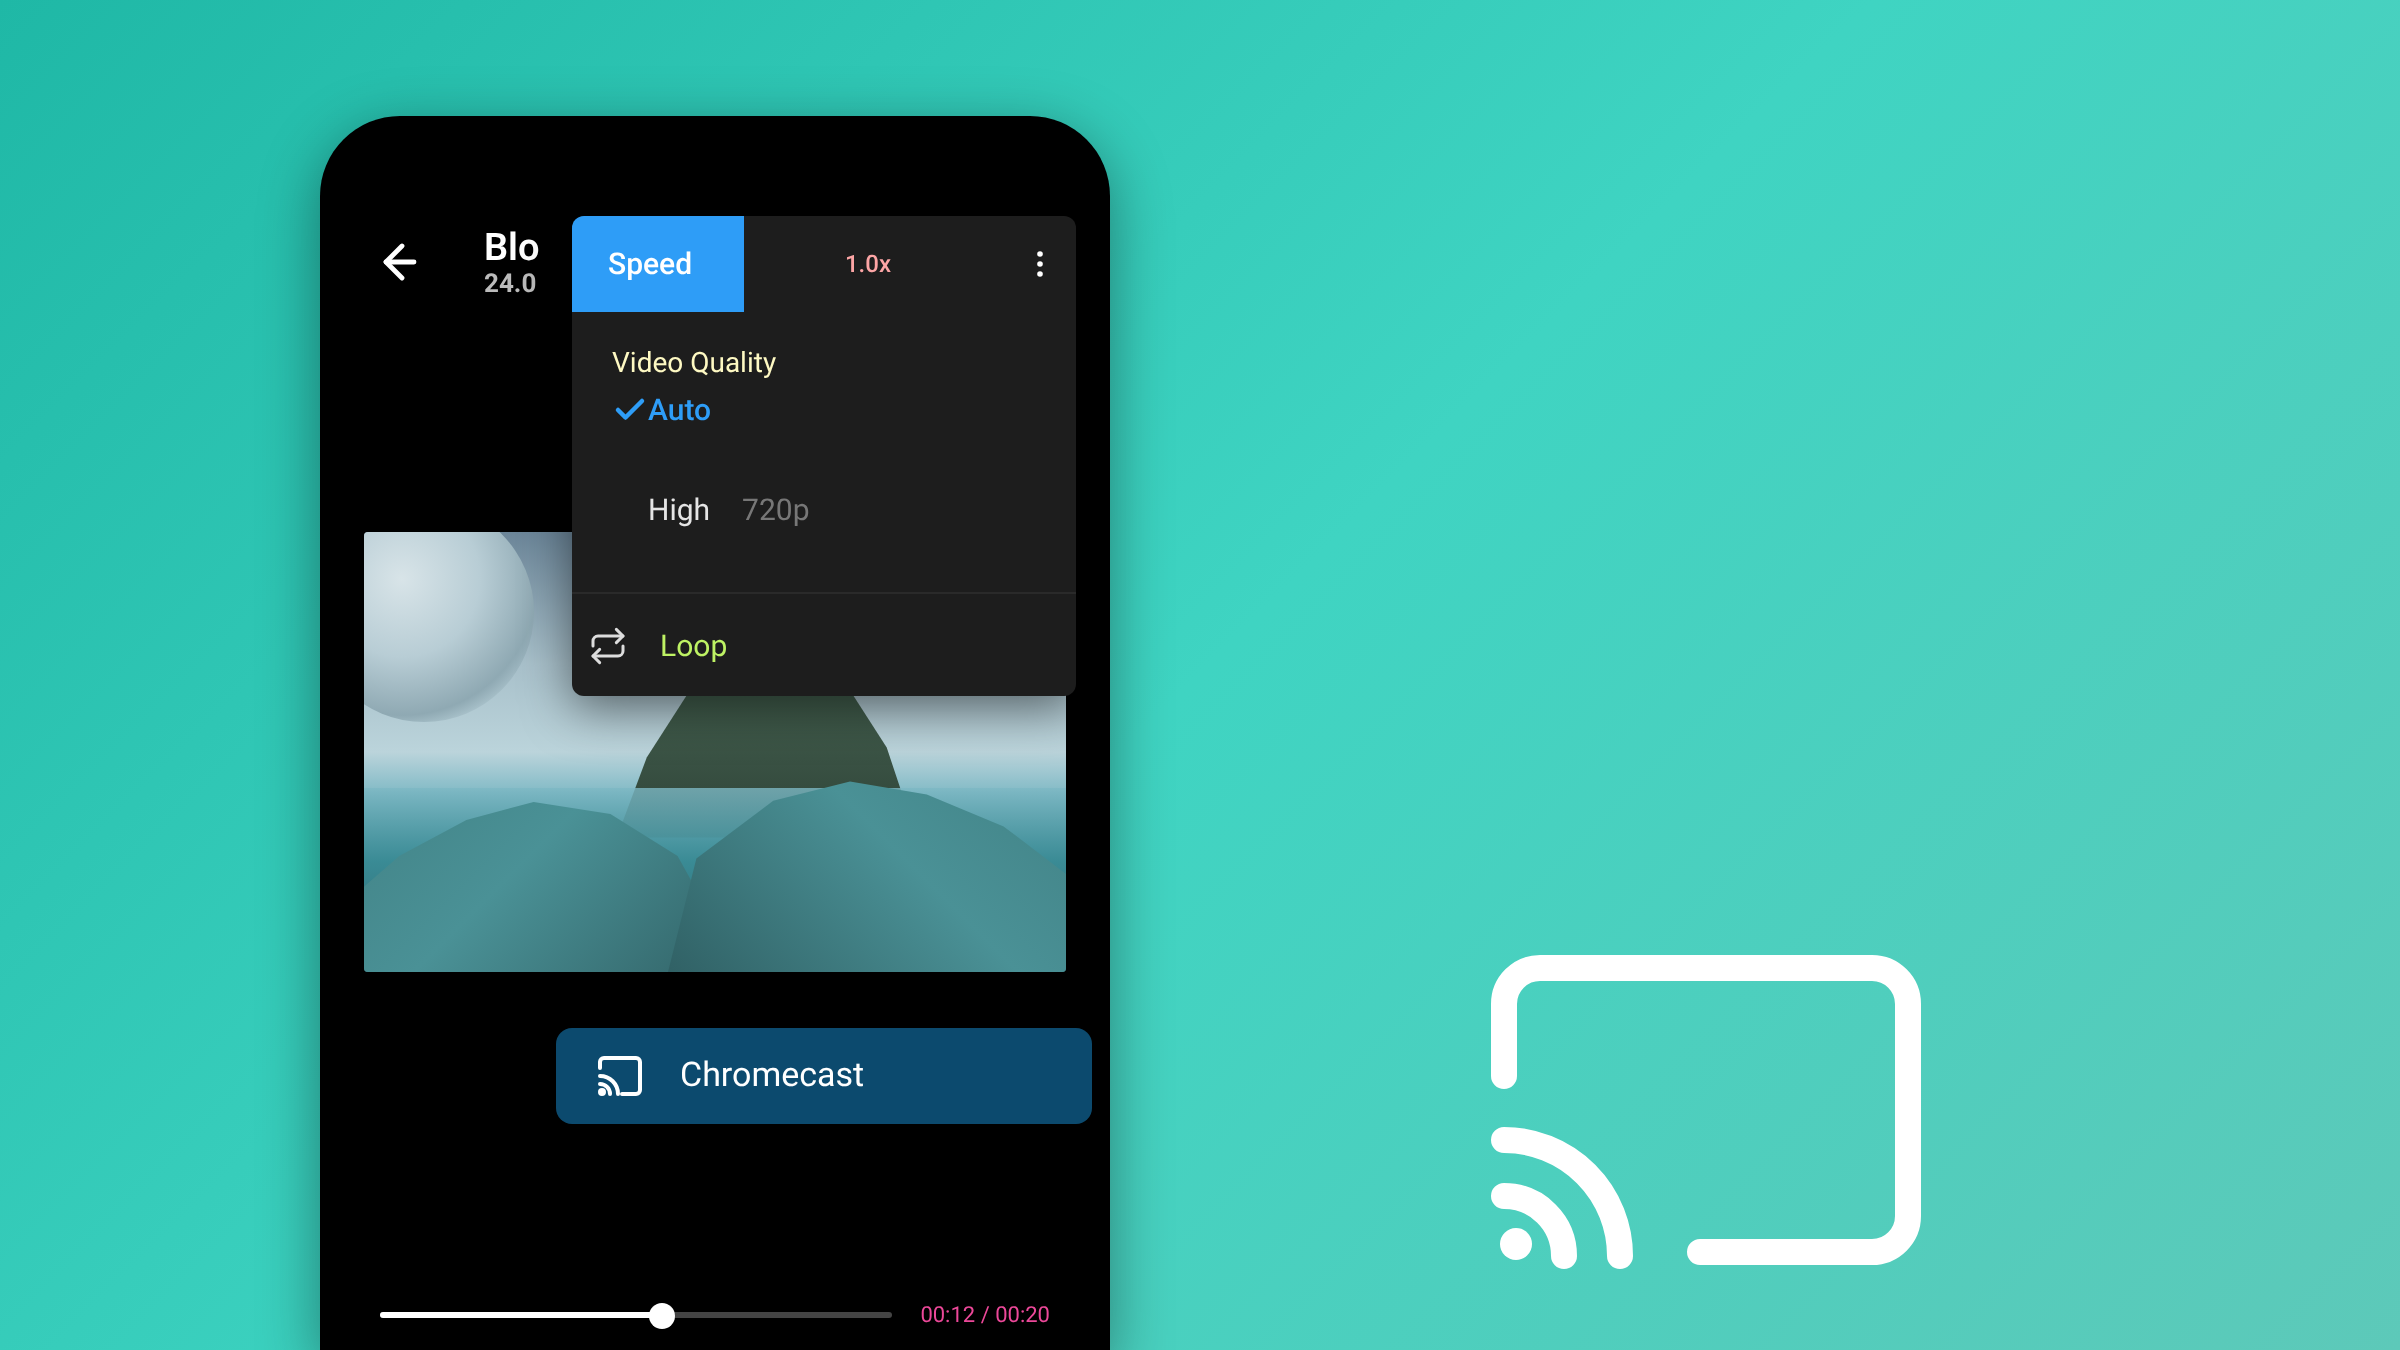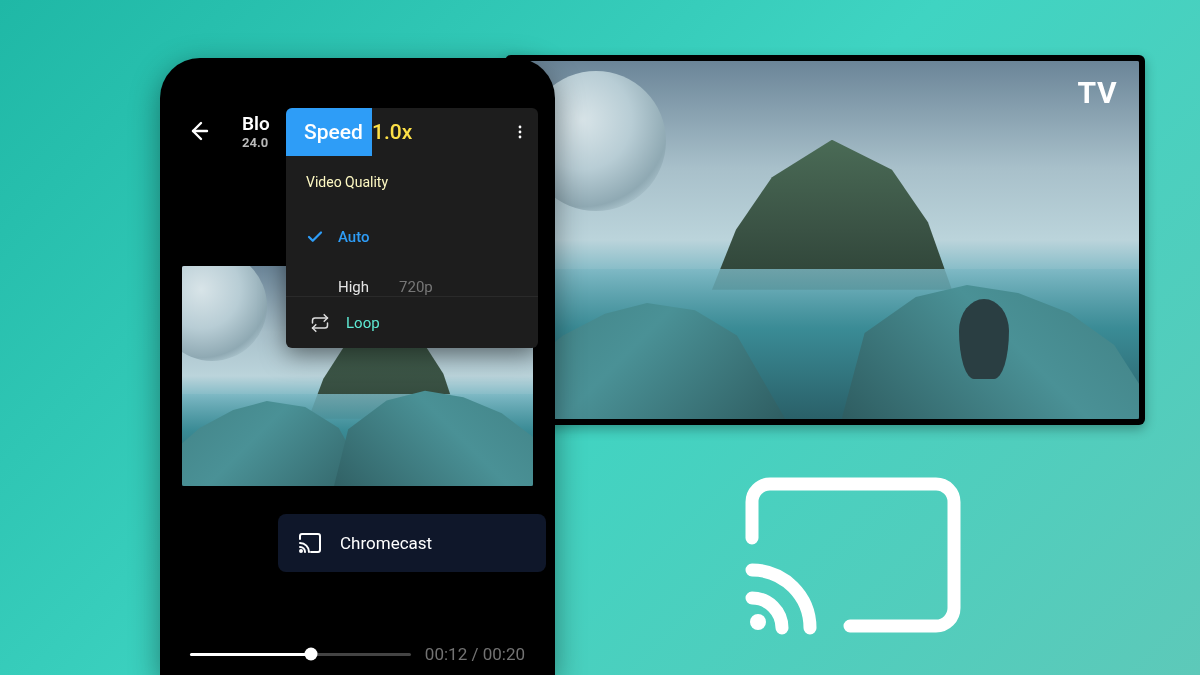--- a/index.html
+++ b/index.html
@@ -31,61 +31,49 @@
 .video .sky{background:linear-gradient(180deg,#6b8598 0%,#a8c0ca 30%,#bbd4db 50%,#7db8c4 60%,#3a8b95 80%,#2a6068 100%)}
 .video .planet{left:-25px;top:-15px;width:110px;height:110px}
 .video .mountain{left:36%;top:24%;width:150px;height:100px}
 .video .wing-left{left:-40px;bottom:-20px;width:240px;height:150px}
 .video .wing-right{right:-36px;bottom:-20px;width:240px;height:160px}
 
 .progress{position:absolute;left:22px;right:22px;bottom:14px;display:flex;align-items:center;gap:14px}
 .bar{flex:1;height:3px;background:#444;border-radius:2px;position:relative}
 .bar-fill{position:absolute;left:0;top:0;height:100%;width:55%;background:#fff;border-radius:2px}
 .bar-thumb{position:absolute;left:55%;top:50%;width:13px;height:13px;background:#fff;border-radius:50%;transform:translate(-50%,-50%)}
-.time{color:#737373;font-size:17px;white-space:nowrap}
+.time{color:#ec4899;font-size:11px;white-space:nowrap}
 
 
 .menu{position:absolute;left:118px;top:42px;width:252px;background:#1d1d1d;border-radius:6px;box-shadow:0 6px 24px rgba(0,0,0,.5)}
 .speed-row{display:flex;align-items:center;height:48px;border-radius:6px 6px 0 0;overflow:hidden}
-.speed-tab{background:#2e9df7;color:#fff;font-size:21px;font-weight:500;height:100%;display:flex;align-items:center;padding:0 18px;flex:0 0 auto;width:86px}
-.speed-val{flex:1;text-align:left;color:#fde047;font-size:21px;font-weight:500;padding-right:6px}
+.speed-tab{background:#2e9df7;color:#fff;font-size:15px;font-weight:500;height:100%;display:flex;align-items:center;padding:0 18px;flex:0 0 auto;width:86px}
+.speed-val{flex:1;text-align:center;color:#fca5a5;font-size:12px;font-weight:500;padding-right:6px}
 .more{width:36px;display:flex;align-items:center;justify-content:center;color:#fff}
 .section-label{color:#fef9c3;font-size:14px;font-weight:400;padding:18px 20px 6px}
-.opt{display:flex;align-items:flex-end;height:50px;padding:0 20px;gap:14px;color:#aaa;font-size:15px}
+.opt{display:flex;align-items:flex-start;height:50px;padding:0 20px;color:#aaa;font-size:15px}
 .opt .check{width:18px;flex:0 0 18px;color:#2e9df7}
 .opt.selected{color:#2e9df7;font-weight:500}
 .opt .main{color:#e5e5e5}
 .opt.selected .main{color:#2e9df7}
 .opt .sub{color:#777;margin-left:16px}
-.footer-row{display:flex;align-items:center;height:52px;padding:0 24px;gap:16px;color:#5eead4;font-size:15px;border-top:1px solid rgba(255,255,255,.06)}
+.footer-row{display:flex;align-items:center;height:52px;padding:0 8px;gap:16px;color:#bef264;font-size:15px;border-top:1px solid rgba(255,255,255,.06)}
 
-.chromecast-row{position:absolute;left:110px;top:448px;width:268px;height:58px;background:#0f172a;border-radius:8px;display:flex;align-items:center;padding:0 20px;gap:18px;color:#fff;font-size:17px;box-shadow:0 4px 14px rgba(0,0,0,.4)}
+.chromecast-row{position:absolute;left:110px;top:448px;width:268px;height:48px;background:#0c4a6e;border-radius:8px;display:flex;align-items:center;padding:0 20px;gap:18px;color:#fff;font-size:17px;box-shadow:0 4px 14px rgba(0,0,0,.4)}
 
 
 .cast-big{position:absolute;left:738px;top:470px;color:#fff}
 
 svg{display:block}
 </style>
 </head>
 <body>
 
 <div class="canvas">
 
-  <div class="tv">
-    <div class="tv-screen">
-      <div class="sky"></div>
-      <div class="planet"></div>
-      <div class="mountain"></div>
-      <div class="water"></div>
-      <div class="wing-left"></div>
-      <div class="wing-right"></div>
-      <div class="figure"></div>
-      <div class="tv-label">TV</div>
-    </div>
-  </div>
 
   <div class="phone">
     <div class="phone-inner">
 
       <div class="header">
         <span class="back-arrow">
           <svg width="24" height="24" viewBox="0 0 24 24" fill="none" stroke="#fff" stroke-width="2.4" stroke-linecap="round" stroke-linejoin="round">
               <polyline points="15 4 7 12 15 20"></polyline>
               <line x1="7" y1="12" x2="21" y2="12"></line>
             </svg>

